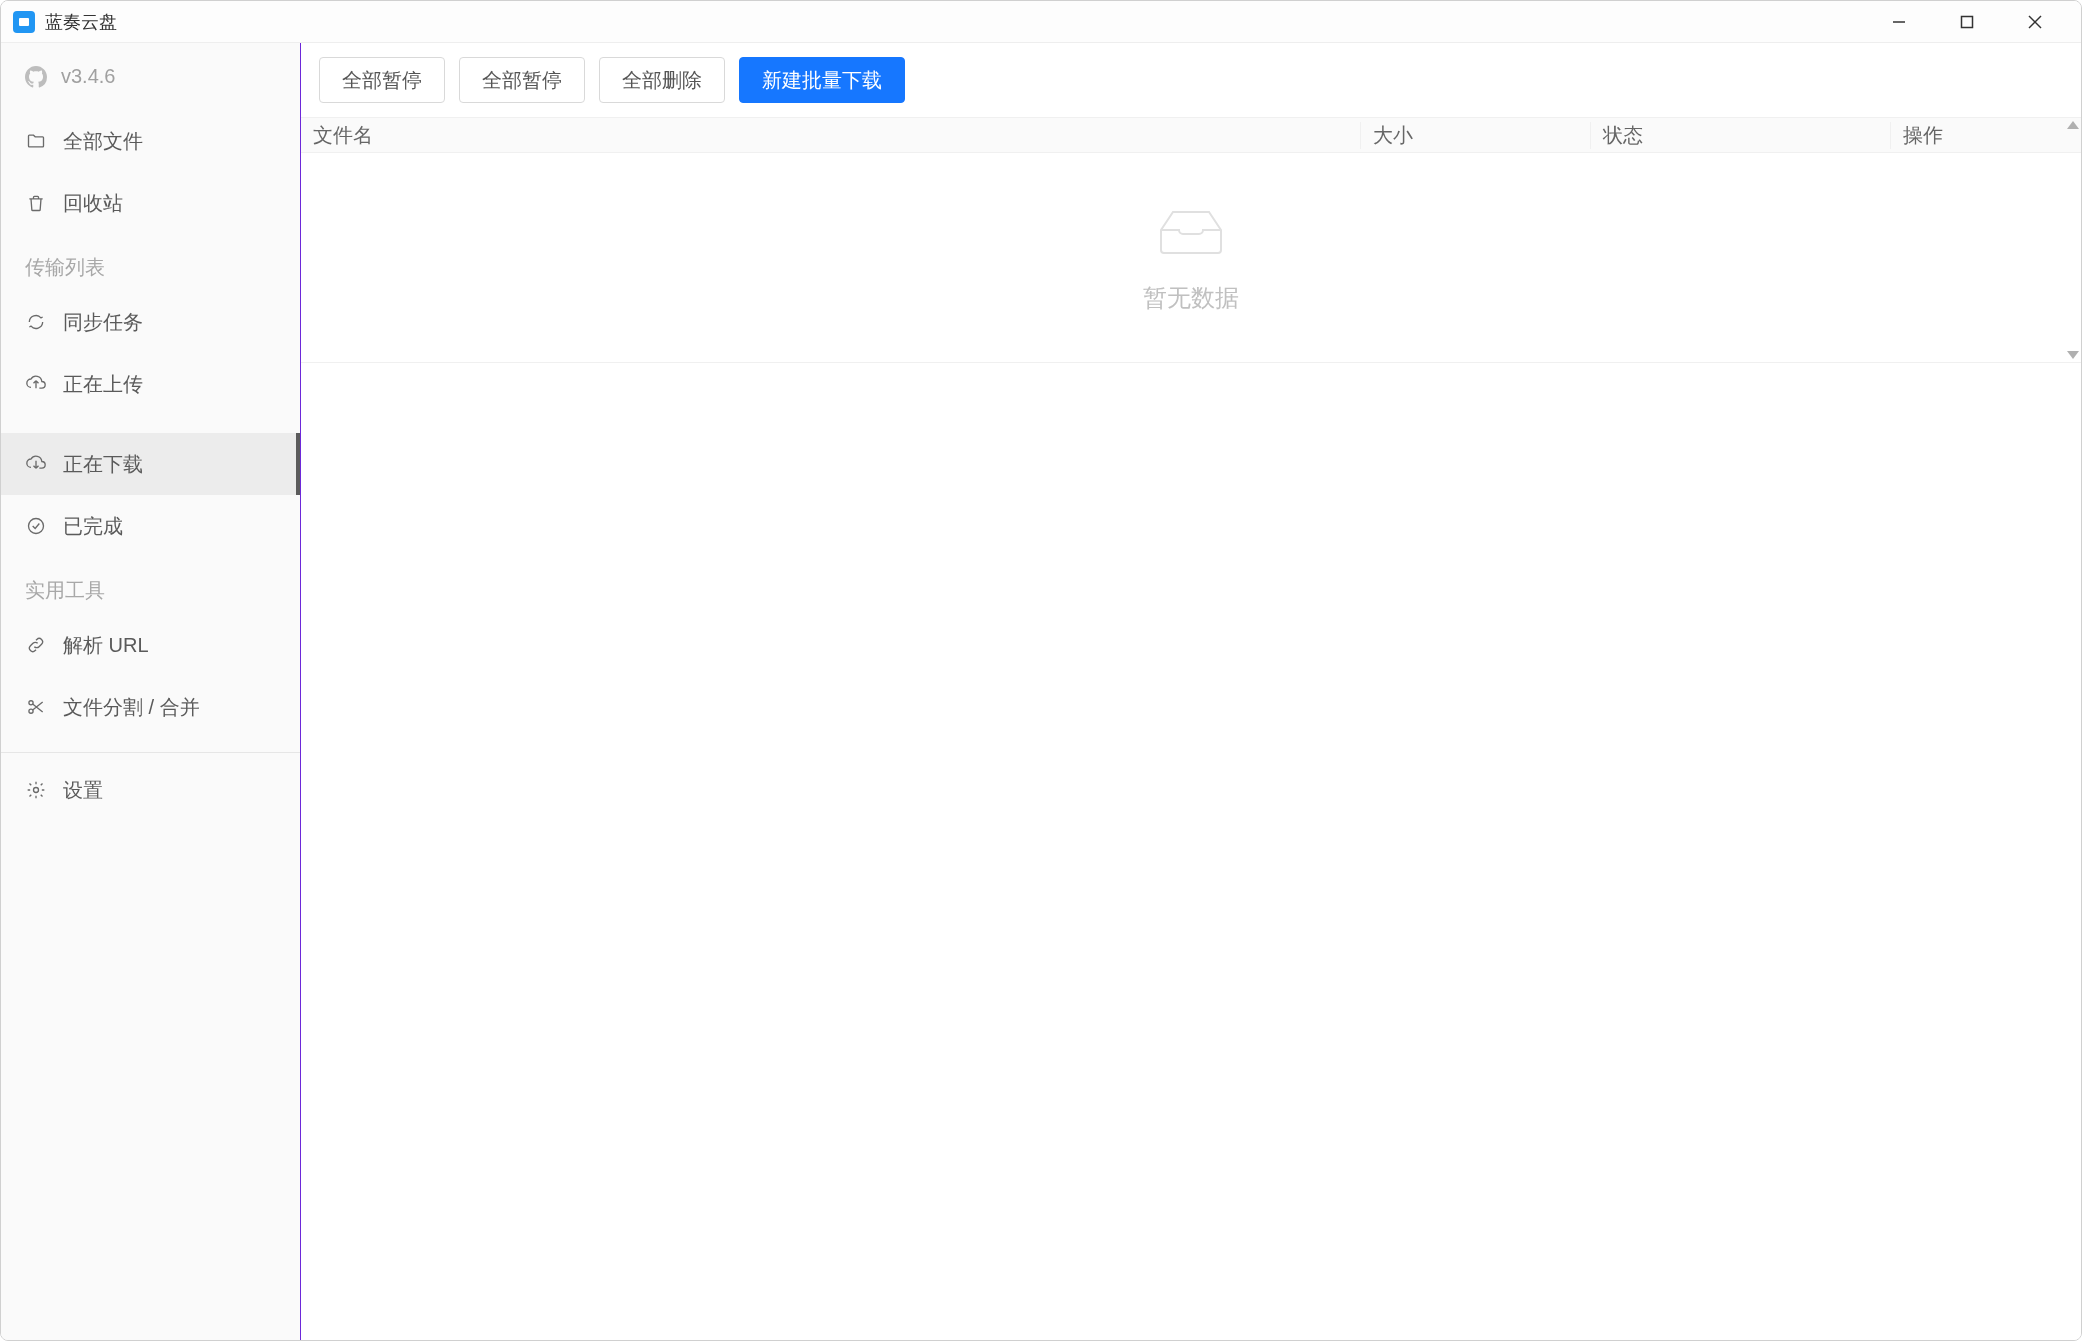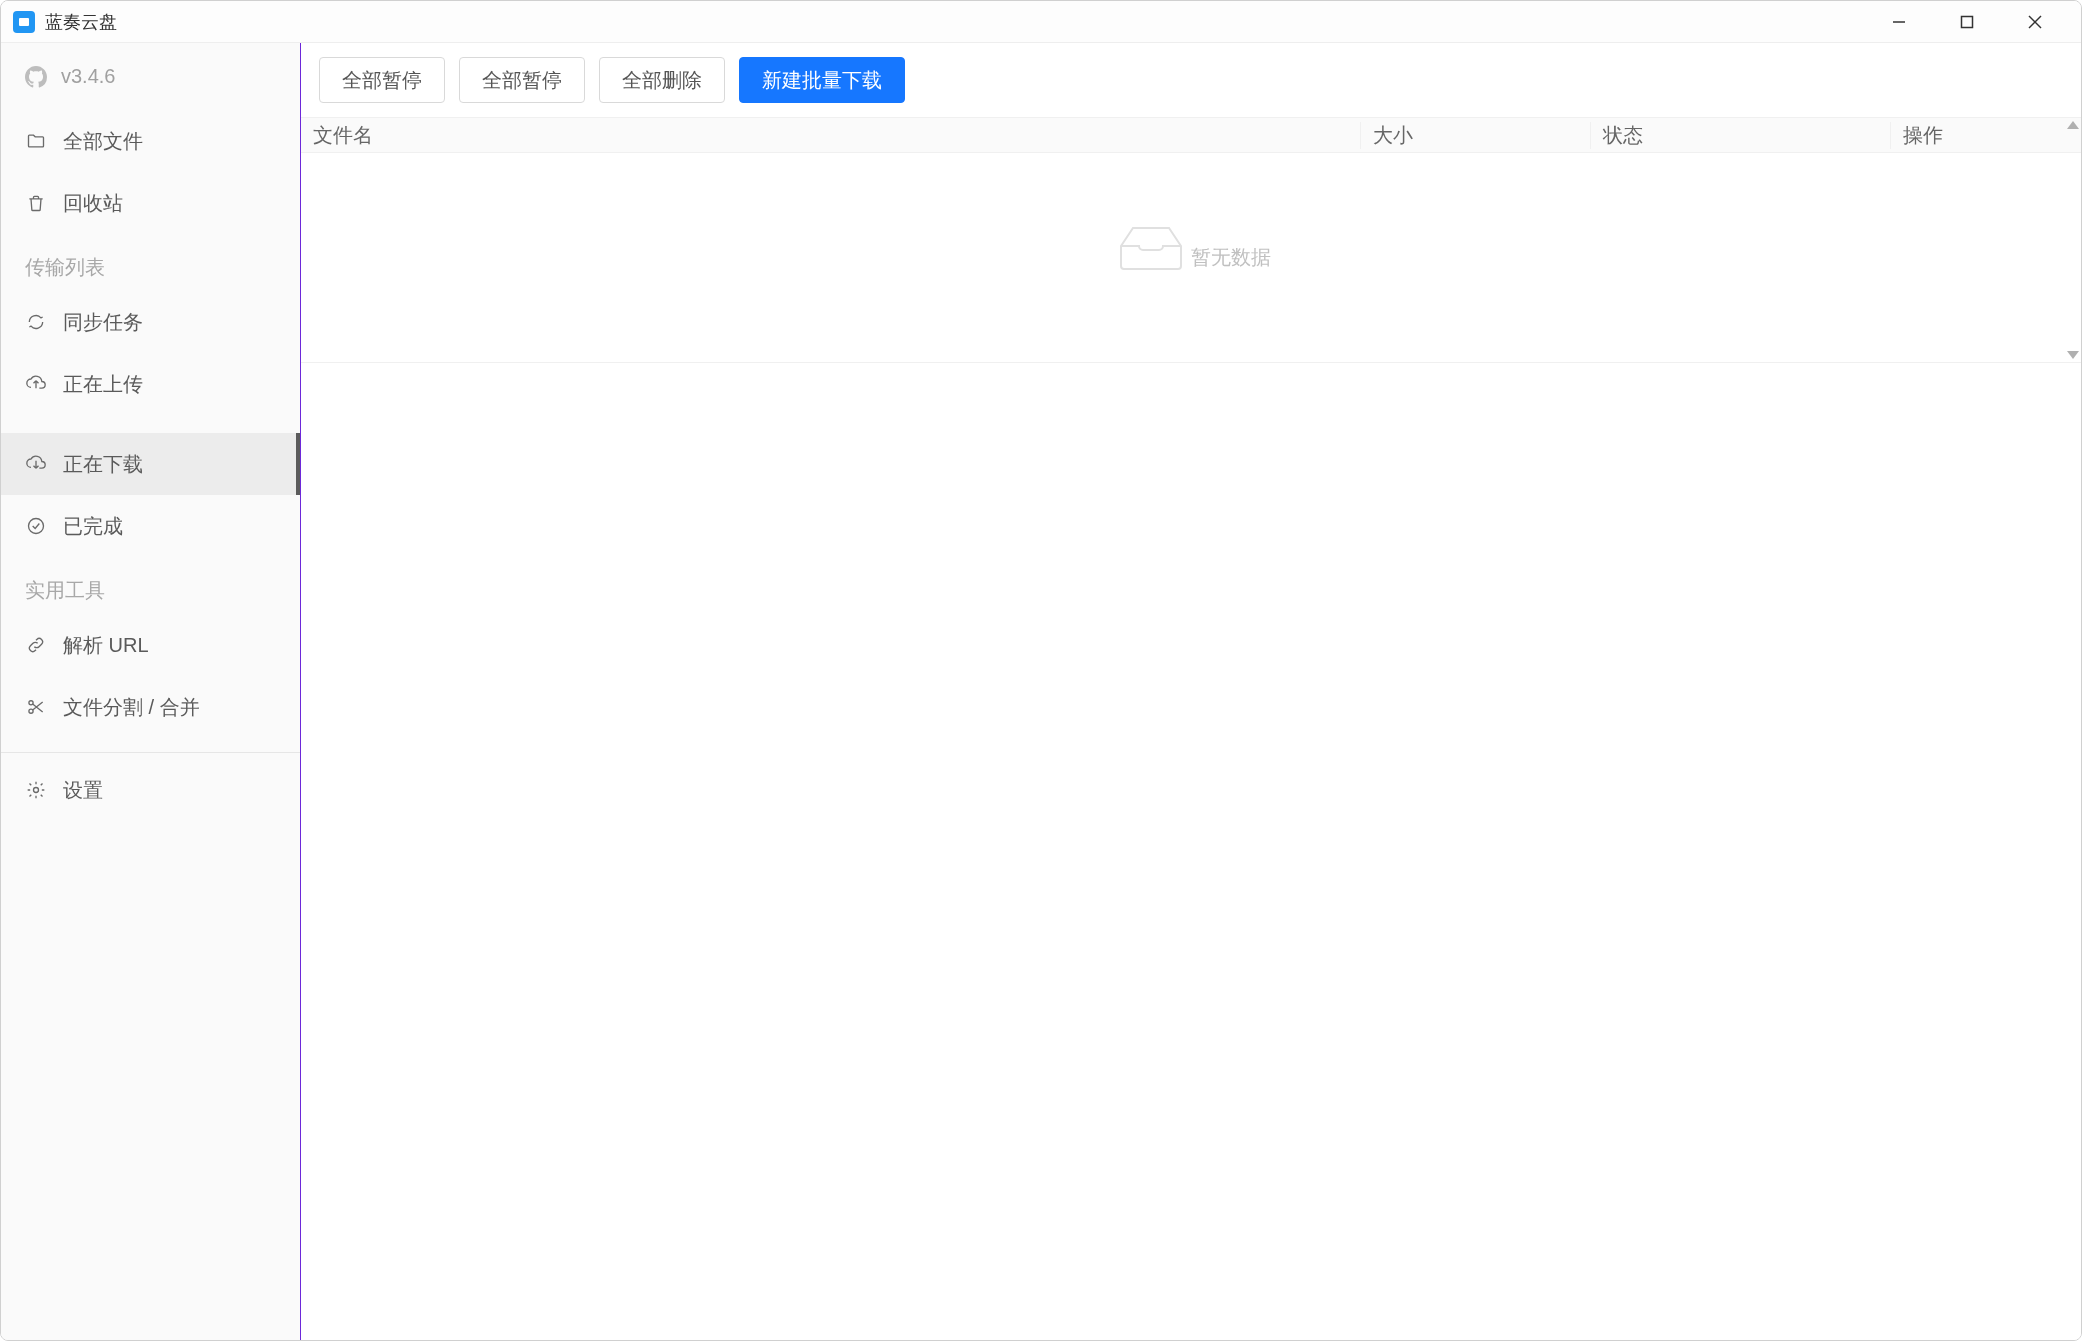--- a/index.html
+++ b/index.html
@@ -177,25 +177,25 @@
     }
     .col-filename { flex: 1; min-width:0; }
     .col-size { width: 230px; }
     .col-status { width: 300px; }
     .col-action { width: 190px; border-right:none !important;}
 
     .empty-area {
       height: 210px;
       border-bottom: 1px solid #f0f0f0;
       display:flex;
-      flex-direction:row;
+      flex-direction:column;
       align-items:center;
       justify-content:center;
       color:#c0c0c0;
-      font-size: 20px;
+      font-size: 24px;
     }
     .empty-area .empty-icon{
       margin-bottom: 14px;
     }
     .empty-area .empty-icon svg { width: 80px; height: 60px; stroke:#e0e0e0; fill:none; stroke-width:2;}
     .content-scroll { position:relative; }
     .scroll-affordance {
       position:absolute; right:2px; top:4px;
       width:0; height:0;
       border-left:6px solid transparent;

